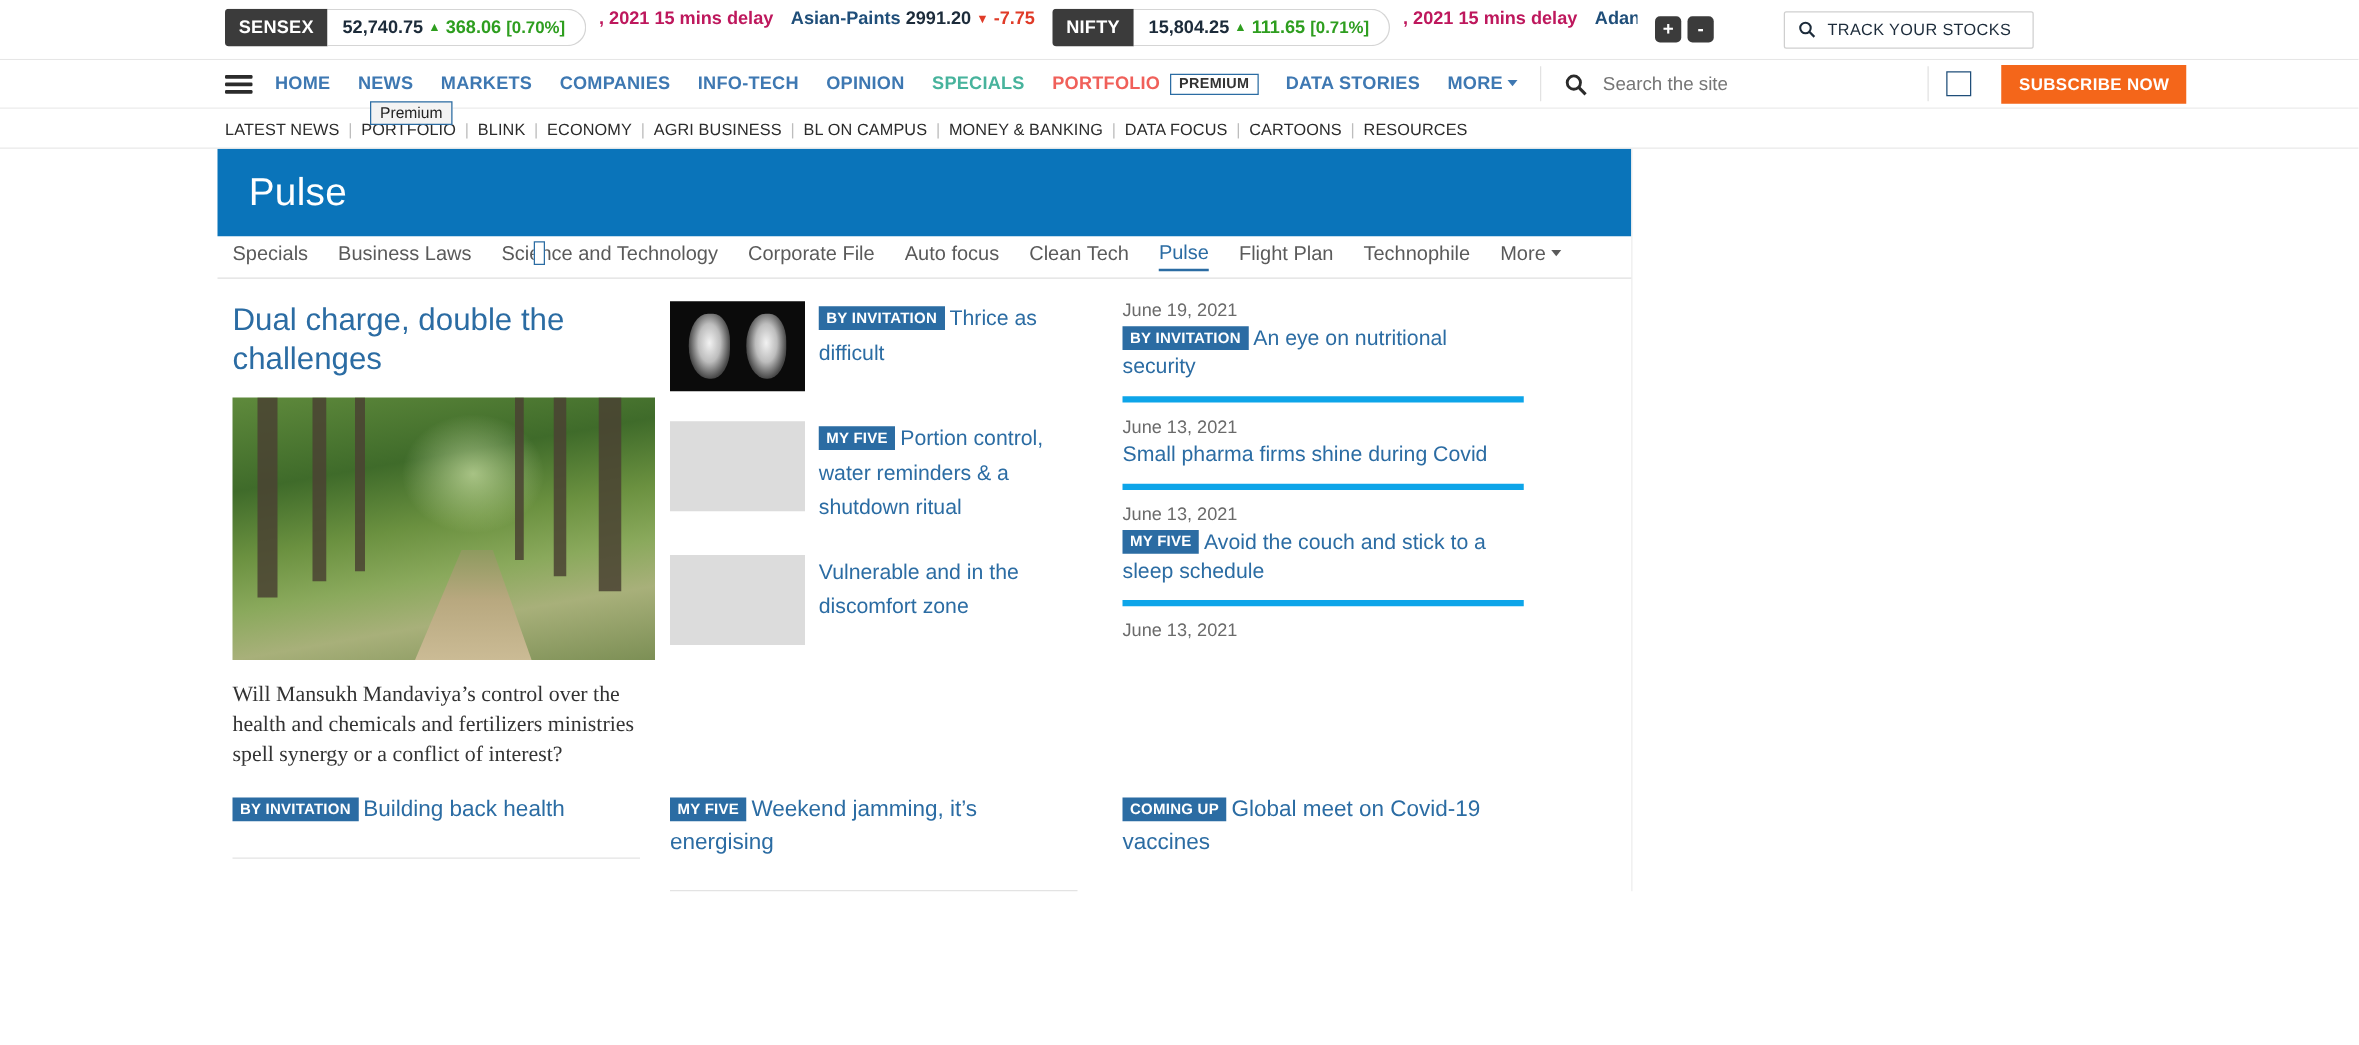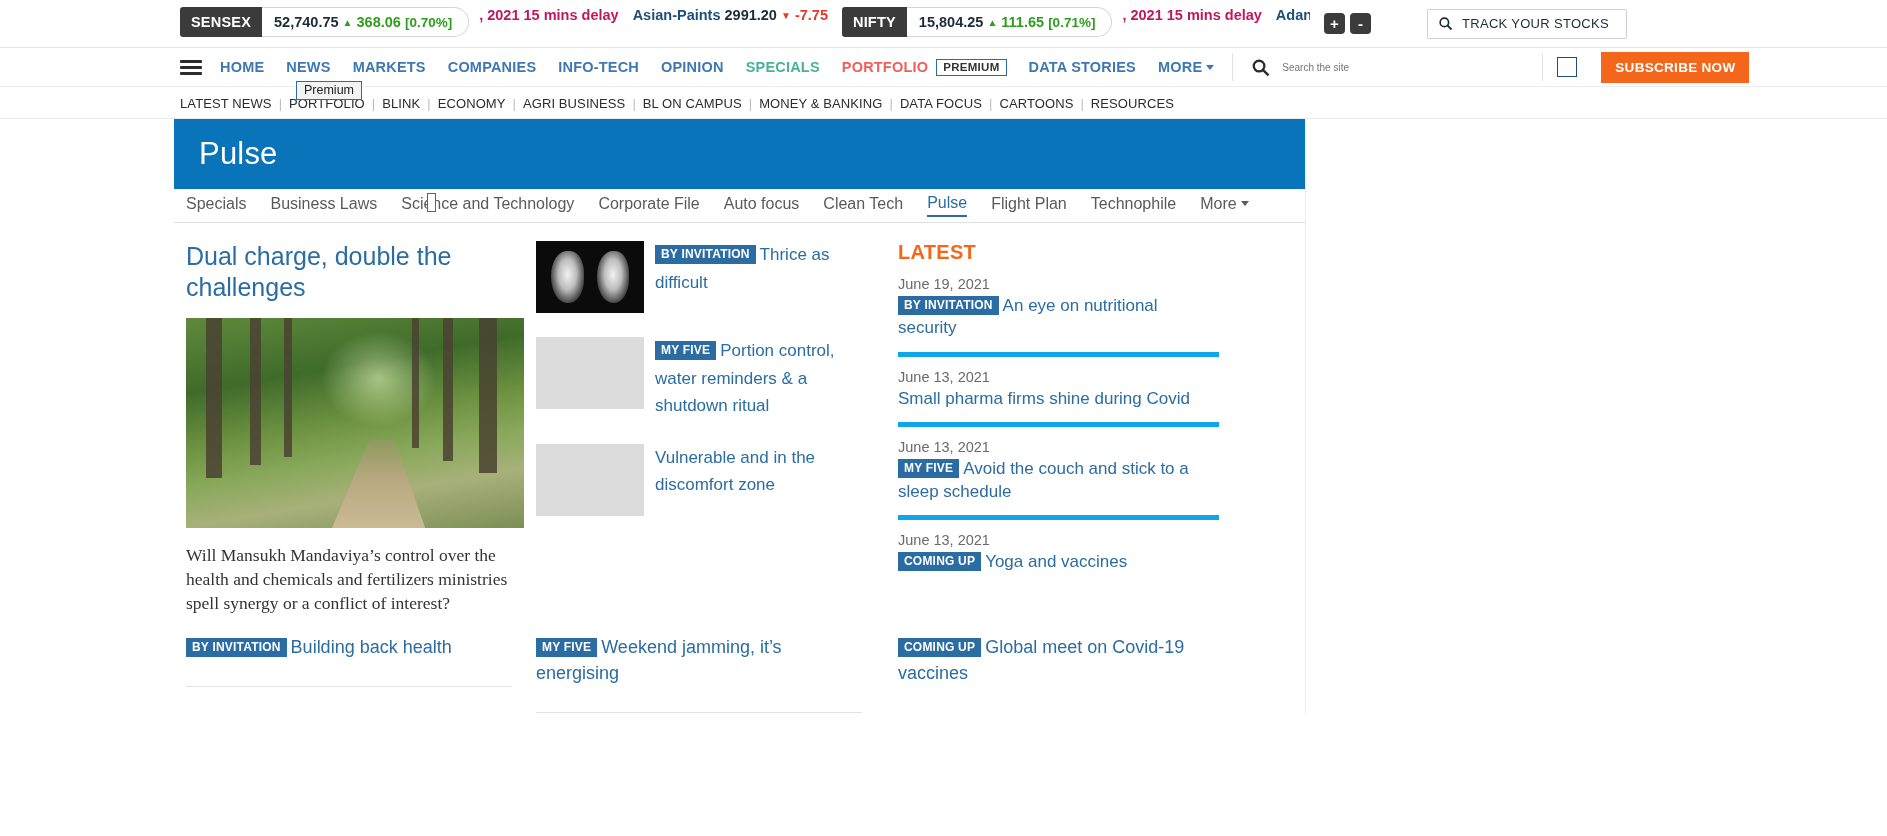--- a/index.html
+++ b/index.html
@@ -108,21 +108,21 @@
     font-size: 11.5px; font-weight: bold; padding: 1px 6px 2px;
     letter-spacing: .3px; margin-right: 22px; cursor: pointer;
   }
   .navlink.more { margin-right: 0; }
   .caret { display: inline-block; border-left: 4.5px solid transparent;
            border-right: 4.5px solid transparent; border-top: 5px solid currentColor;
            margin-left: 4px; vertical-align: 2px; }
   .nav-sep { width: 1px; height: 28px; background: #e2e2e2; margin: 0 18px; }
   .search-wrap { display: flex; align-items: center; gap: 12px; }
   .search-input {
-    border: none; outline: none; font-size: 10px; color: #9a9a9a;
+    border: none; outline: none; font-size: 15px; color: #9a9a9a;
     width: 250px; font-family: "Liberation Sans", sans-serif; background: transparent;
   }
   .nav-sep2 { width: 1px; height: 28px; background: #e2e2e2; margin: 0 14px 0 10px; }
   .mini-sq { width: 20px; height: 20px; border: 1px solid #1f4e79; cursor: pointer; }
   .subscribe-btn {
     background: #f4661a; color: #fff; font-size: 13.5px; font-weight: bold;
     letter-spacing: .3px; padding: 8px 14px; margin-left: 24px; cursor: pointer;
     border: none; font-family: "Liberation Sans", sans-serif;
   }
 
@@ -409,40 +409,38 @@
         </div>
         <div class="mid-item">
           <div class="thumb"></div>
           <div class="mid-body">
             <span class="mid-title">Vulnerable and in the discomfort zone</span>
           </div>
         </div>
       </div>
 
       <div class="col-c">
-        <div class="latest-head">LATEST</div>
 
         <div class="latest-item">
           <div class="latest-date">June 19, 2021</div>
           <div><span class="badge">BY INVITATION</span><span class="latest-title">An eye on nutritional security</span></div>
         </div>
 
         <div class="latest-item">
           <div class="latest-date">June 13, 2021</div>
           <div><span class="latest-title">Small pharma firms shine during Covid</span></div>
         </div>
 
         <div class="latest-item">
           <div class="latest-date">June 13, 2021</div>
           <div><span class="badge">MY FIVE</span><span class="latest-title">Avoid the couch and stick to a sleep schedule</span></div>
         </div>
 
         <div class="latest-item">
           <div class="latest-date">June 13, 2021</div>
-          <div><span class="badge">COMING UP</span><span class="latest-title">Yoga and vaccines</span></div>
         </div>
       </div>
     </div>
 
     <div class="row2">
       <div class="col-a">
         <span class="badge">BY INVITATION</span><span class="row2-title">Building back health</span>
         <div class="hr-thin"></div>
       </div>
       <div class="col-b">

